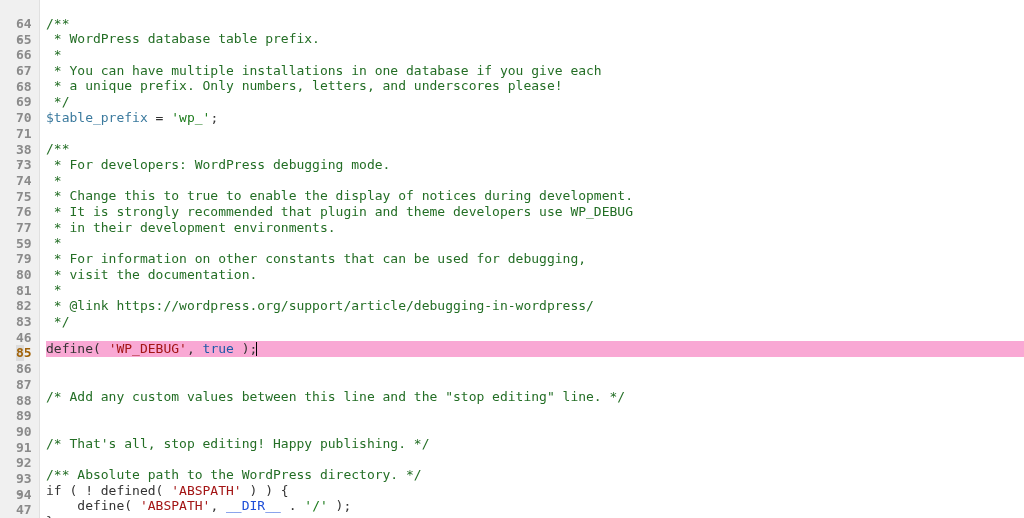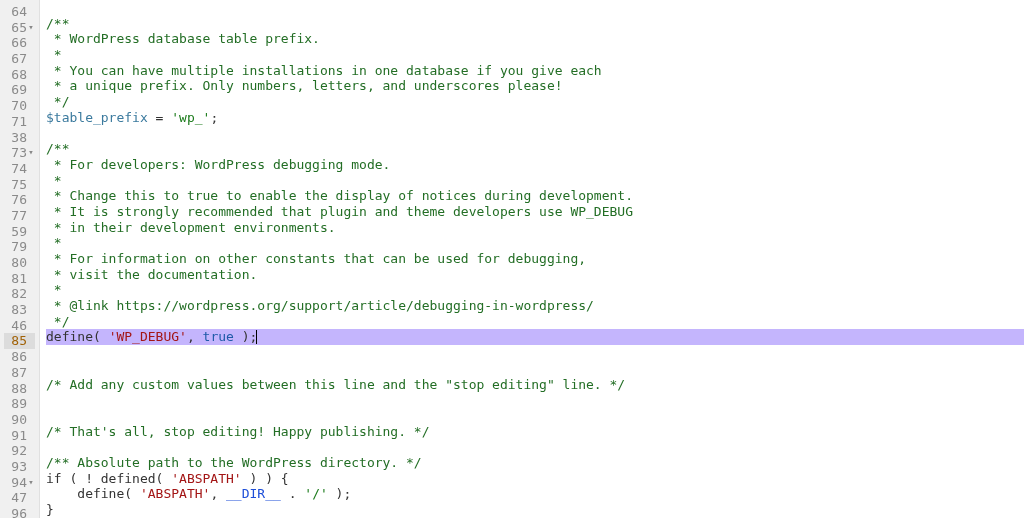--- a/index.html
+++ b/index.html
@@ -15,24 +15,25 @@
   .editor {
     display: flex;
     width: 100%;
     height: 100%;
   }
   .gutter {
     background: #f0f0f0;
     color: #8a8a8a;
     text-align: right;
     user-select: none;
-    padding: 4px;
+    padding: 16px;
     border-right: 1px solid #e0e0e0;
     width: 40px;
     flex-shrink: 0;
+    font-weight: bold;
   }
   .gutter .ln {
     padding-right: 8px;
     position: relative;
     height: 15.7px;
   }
   .gutter .ln.active {
     background: #dcdcdc;
     color: #a16207;
   }
@@ -47,21 +48,22 @@
   }
   .code {
     padding-left: 6px;
     white-space: pre;
     flex: 1;
   }
   .code .line {
     height: 15.7px;
   }
   .code .line.active {
-    background: #c4b5fd;
+    background: #f9a8d4;
+    margin-top: 12px;
   }
   .c-comment { color: #236e25; } 
   .c-var     { color: #3b7a9e; margin-top: 10px; }
   .c-string  { color: #1a7a1a; } 
   .c-func    { color: #333; }
   .c-const   { color: #a31515; }   
   .c-bool    { color: #1e5aa8; }   
   .c-dir     { color: #1d4ed8; }
   .c-plain   { color: #333; }
   .cursor {

